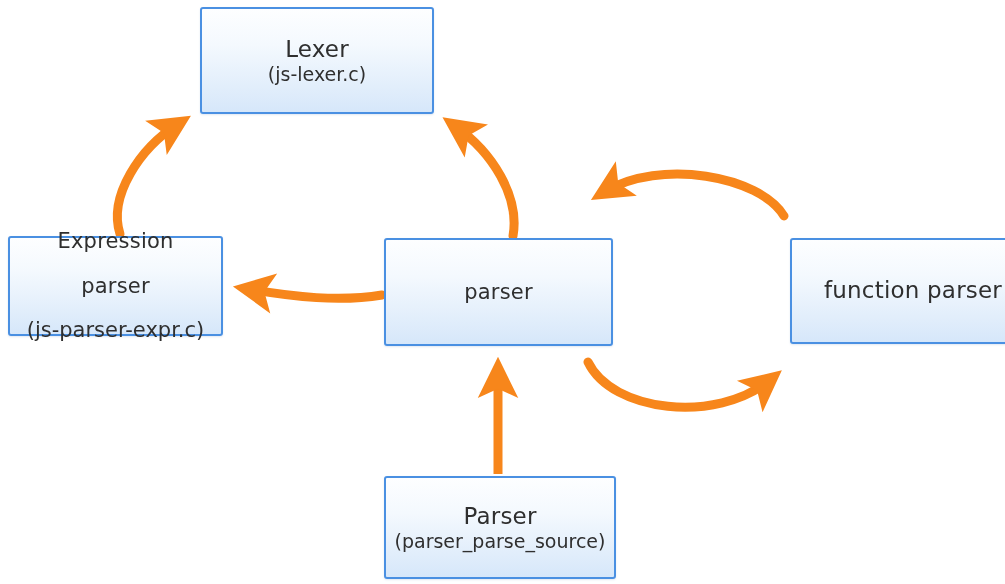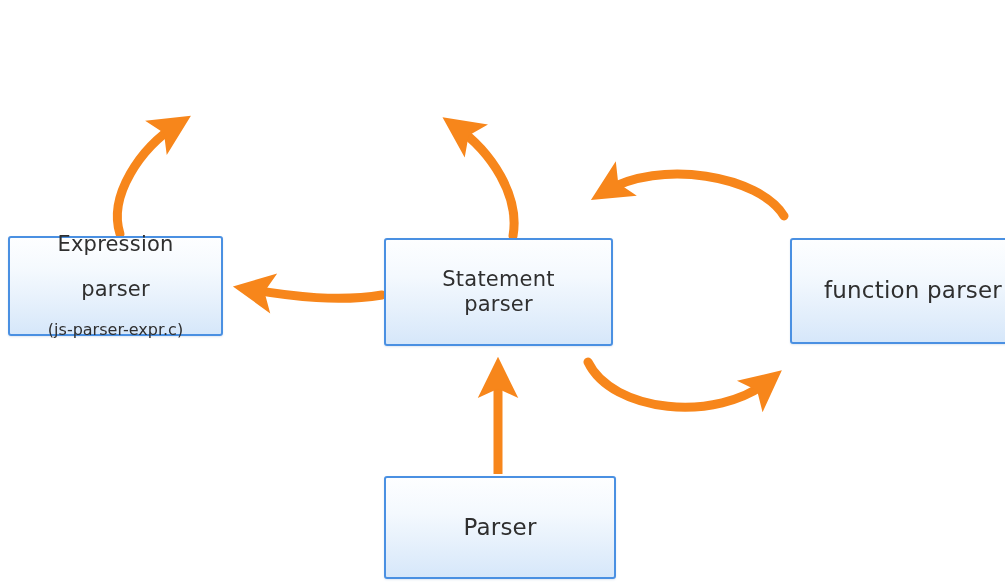--- a/index.html
+++ b/index.html
@@ -49,21 +49,21 @@
   }
   .node .title.sm {
     font-size: 21px;
   }
   .node .sub {
     font-size: 19px;
     letter-spacing: 0px;
     white-space: nowrap;
   }
   .node .sub.sm {
-    font-size: 16px;
+    font-size: 21px;
   }
 
   
   #node-lexer      { left: 200px; top: 7px;   width: 234px; height: 107px; }
   #node-expression { left: 8px;   top: 236px; width: 215px; height: 100px; gap: 20px; }
   #node-statement  { left: 384px; top: 238px; width: 229px; height: 108px; }
   #node-function   { left: 790px; top: 238px; width: 246px; height: 106px; }
   #node-parser     { left: 384px; top: 476px; width: 232px; height: 103px; }
 </style>
 </head>
@@ -84,33 +84,37 @@
 
     <path d="M382,295 C340,302 294,297 248,289" fill="none" stroke="#f7861b" stroke-width="9" stroke-linecap="round" marker-end="url(#ah)"></path>
 
     <path d="M784,216 C760,176 660,158 604,192" fill="none" stroke="#f7861b" stroke-width="9" stroke-linecap="round" marker-end="url(#ah)"></path>
 
     <path d="M588,362 C612,412 716,424 770,380" fill="none" stroke="#f7861b" stroke-width="9" stroke-linecap="round" marker-end="url(#ah)"></path>
 
     <path d="M498,474 L498,372" fill="none" stroke="#f7861b" stroke-width="9" stroke-linecap="butt" marker-end="url(#ah)"></path>
   </svg>
 
+  <div class="node" id="node-lexer">
+    <div class="title">Lexer</div>
+    <div class="sub">(js-lexer.c)</div>
+  </div>
 
   <div class="node" id="node-expression">
     <div class="title sm">Expression</div>
     <div class="title sm">parser</div>
     <div class="sub sm">(js-parser-expr.c)</div>
   </div>
 
   <div class="node" id="node-statement">
-    <div class="title sm">Statement</div>
     <div class="title sm">parser</div>
   </div>
 
   <div class="node" id="node-function">
     <div class="title">function parser</div>
   </div>
 
   <div class="node" id="node-parser">
     <div class="title">Parser</div>
+    <div class="sub">(parser_parse_source)</div>
   </div>
 
 </div>
 
 </body></html>

